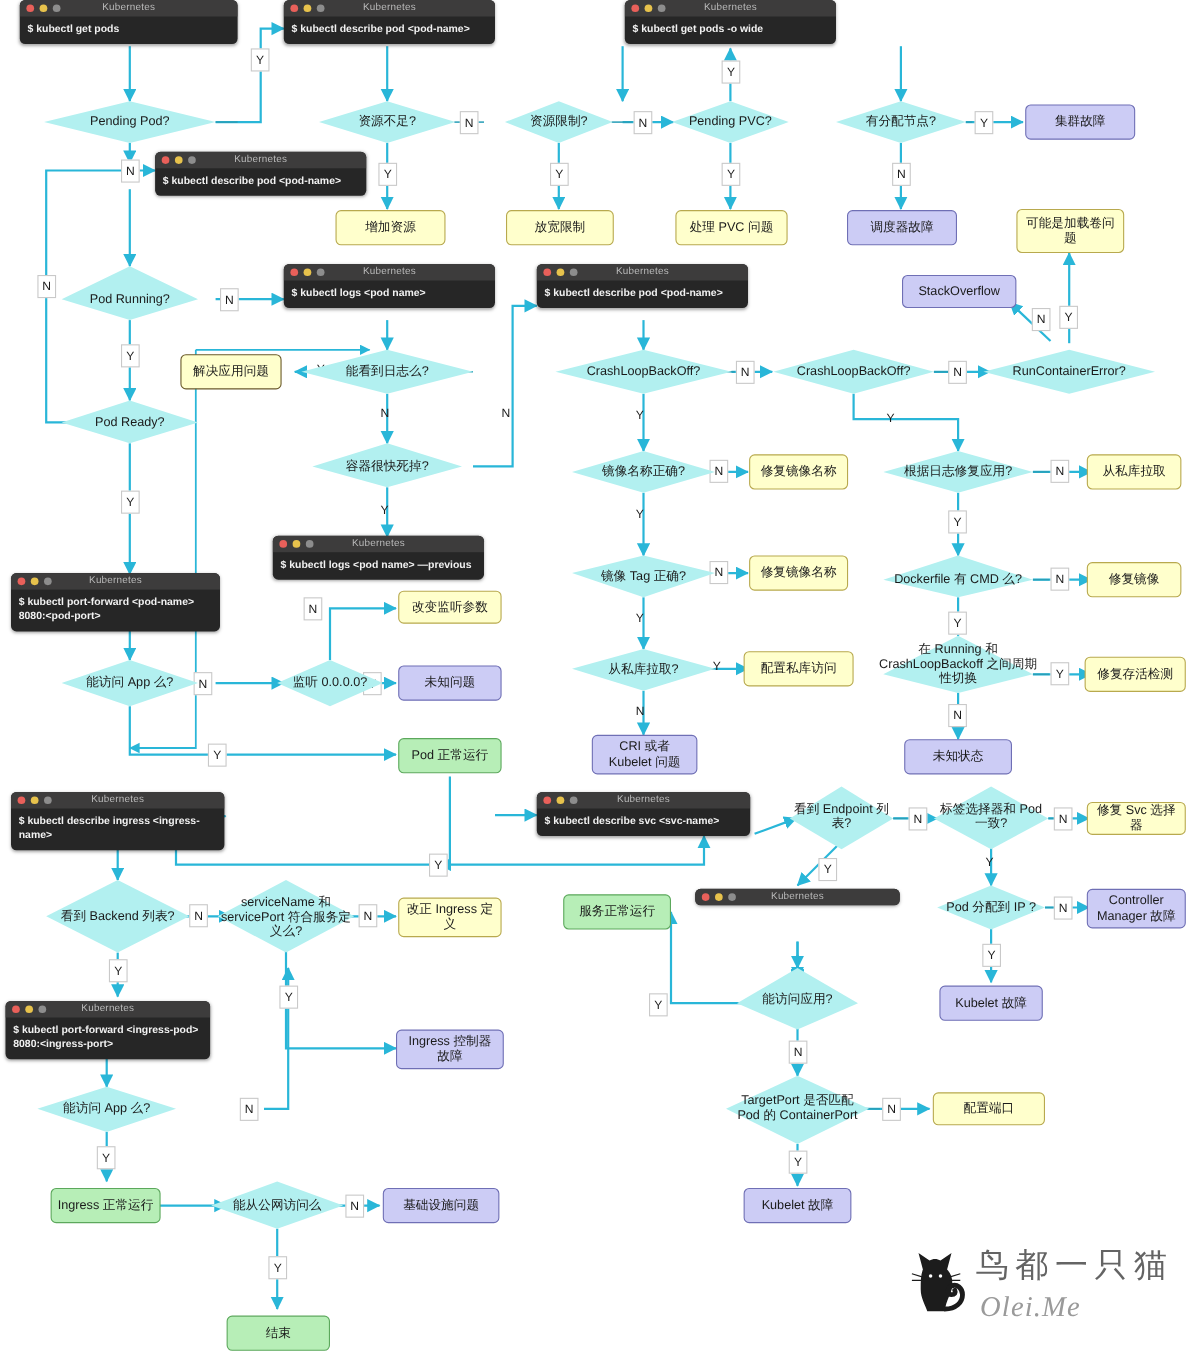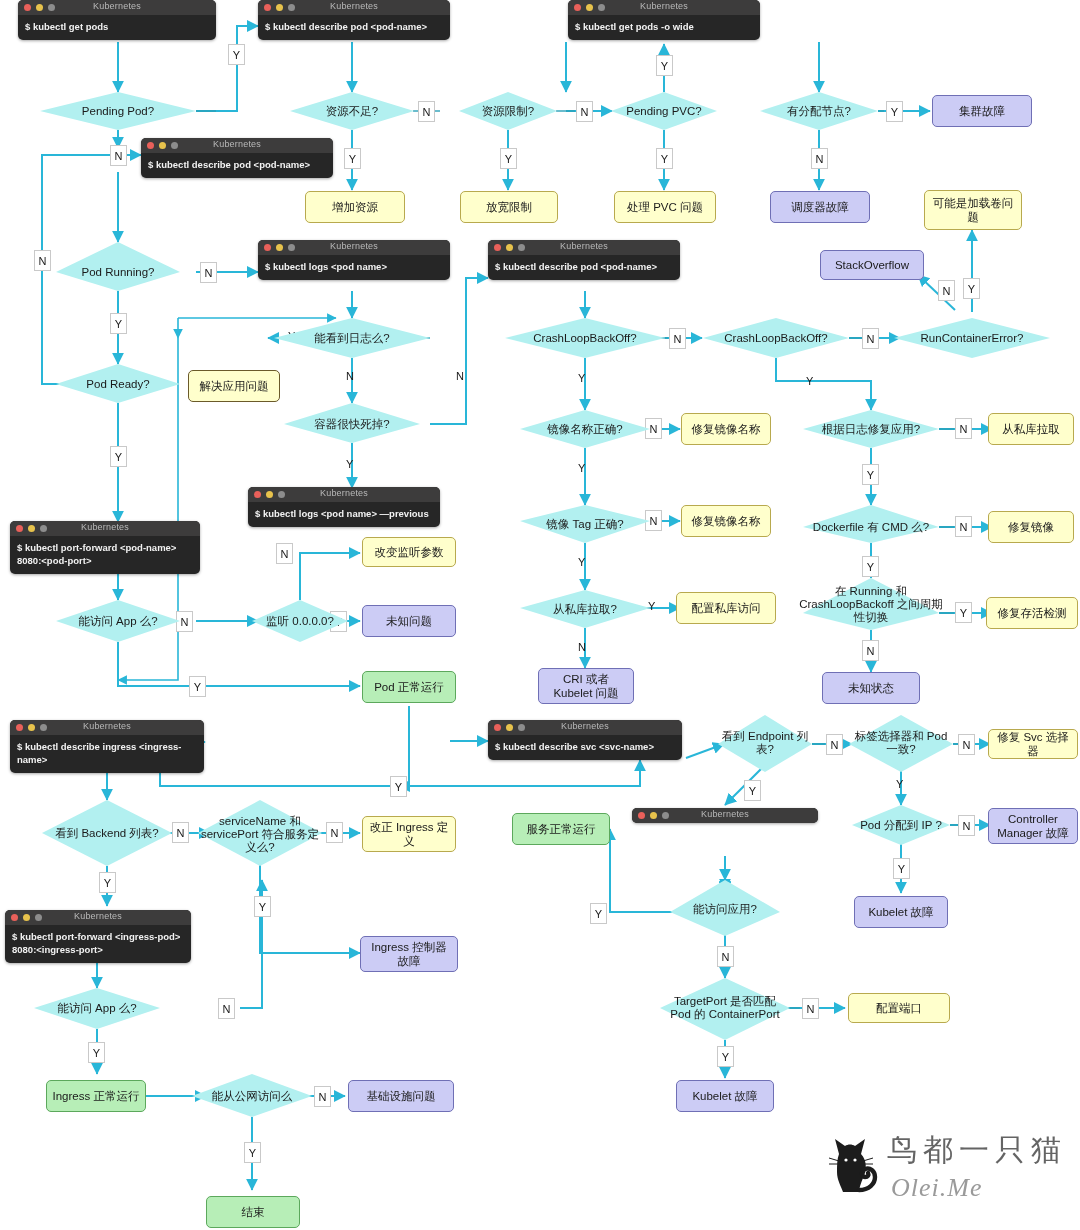--- a/index.html
+++ b/index.html
@@ -458,21 +458,21 @@
     </div>
   <div class="box purple" style="left:770px;top:191px;width:100px;height:32px;z-index:2;">
       <span>调度器故障</span>
     </div>
   <div class="box yellow" style="left:924px;top:190px;width:98px;height:40px;z-index:2;">
       <span>可能是加载卷问题</span>
     </div>
   <div class="box purple" style="left:820px;top:250px;width:104px;height:30px;z-index:2;">
       <span>StackOverflow</span>
     </div>
-  <div class="box yellow2" style="left:188px;top:322px;width:92px;height:32px;z-index:2;margin-top:48px;">
+  <div class="box yellow2" style="left:164px;top:322px;width:92px;height:32px;z-index:2;">
       <span>解决应用问题</span>
     </div>
   <div class="box yellow" style="left:681px;top:413px;width:90px;height:32px;z-index:2;">
       <span>修复镜像名称</span>
     </div>
   <div class="box yellow" style="left:681px;top:505px;width:90px;height:32px;z-index:2;">
       <span>修复镜像名称</span>
     </div>
   <div class="box yellow" style="left:676px;top:592px;width:100px;height:32px;z-index:2;">
       <span>配置私库访问</span>

